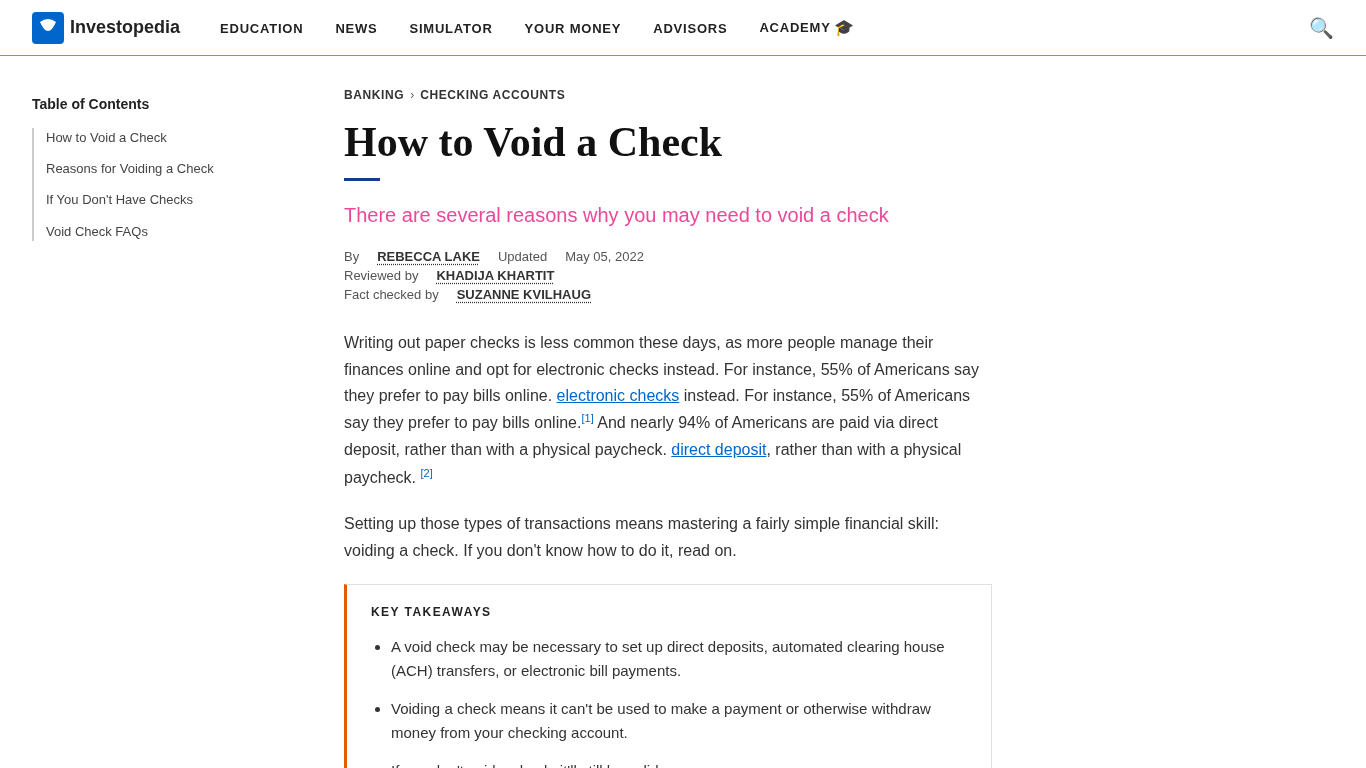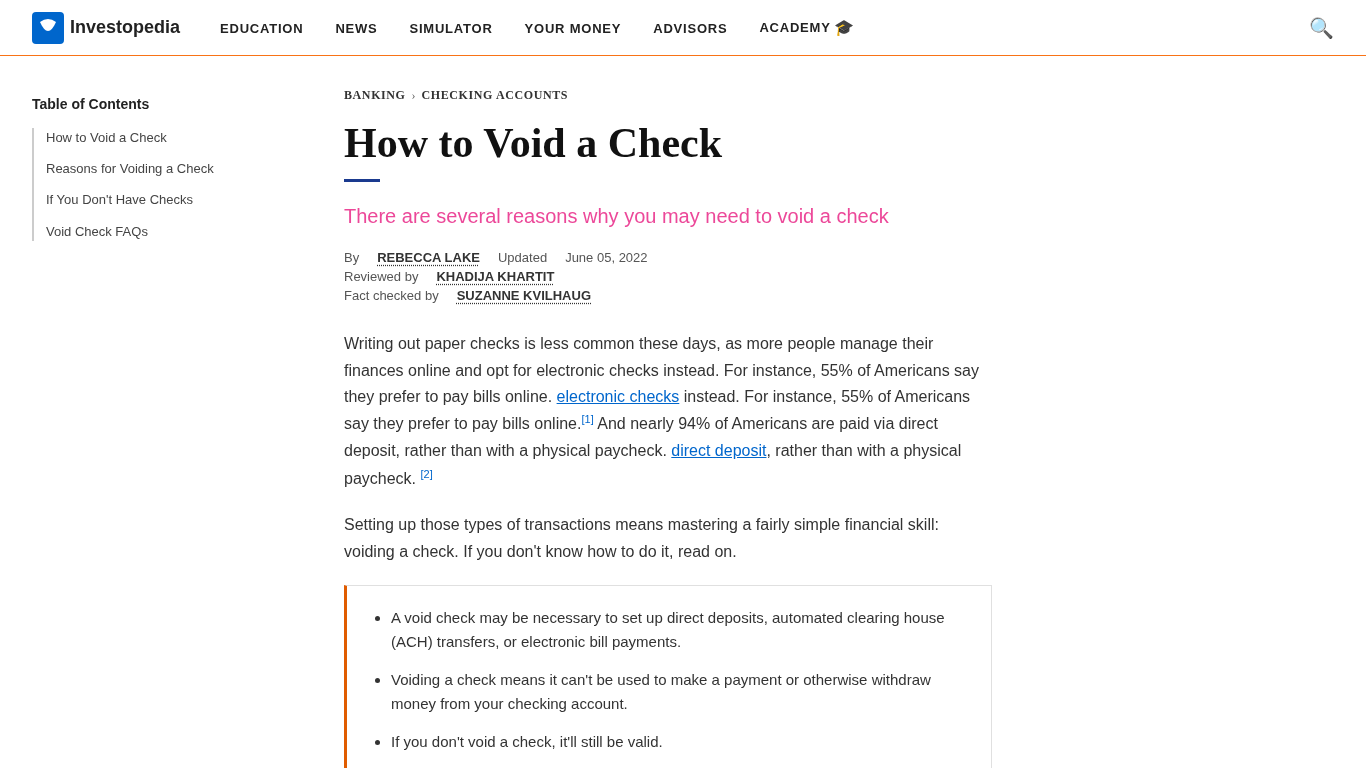--- a/index.html
+++ b/index.html
@@ -99,21 +99,21 @@
       flex: 1;
       padding: 32px 0 32px 32px;
       max-width: 680px;
     }
 
     
     .breadcrumb {
       display: flex;
       align-items: center;
       gap: 6px;
-      font-family: Liberation Serif, serif;
+      font-family: Liberation Sans, sans-serif;
       font-size: 12px;
       margin-bottom: 16px;
     }
     .breadcrumb a {
       text-decoration: none;
       color: #333;
       font-weight: 700;
       letter-spacing: 0.05em;
       text-transform: uppercase;
     }
@@ -286,21 +286,21 @@
 
     <h1 class="article-title">How to Void a Check</h1>
     <div class="title-underline"></div>
     <p class="article-subtitle">There are several reasons why you may need to void a check</p>
 
     <div class="meta-section">
       <div class="meta-row">
         <span class="meta-label">By</span>
         <span class="meta-author">REBECCA LAKE</span>
         <span class="meta-date">Updated</span>
-        <span class="meta-date">June 05, 2022</span>
+        <span class="meta-date">May 05, 2022</span>
       </div>
       <div class="meta-row">
         <span class="meta-label">Reviewed by</span>
         <span class="meta-author">KHADIJA KHARTIT</span>
       </div>
       <div class="meta-row">
         <span class="meta-label">Fact checked by</span>
         <span class="meta-author">SUZANNE KVILHAUG</span>
       </div>
     </div>
@@ -310,20 +310,21 @@
         <span>Writing out paper checks is less common these days, as more people manage their finances online and opt for electronic checks instead. For instance, 55% of Americans say they prefer to pay bills online.</span>
         <a href="#">electronic checks</a>
         instead. For instance, 55% of Americans say they prefer to pay bills online.<sup>[1]</sup>
         <span> And nearly 94% of Americans are paid via direct deposit, rather than with a physical paycheck.</span>
         <a href="#">direct deposit</a>, rather than with a physical paycheck. <sup>[2]</sup>
       </p>
       <p>Setting up those types of transactions means mastering a fairly simple financial skill: voiding a check. If you don't know how to do it, read on.</p>
     </div>
 
     <div class="takeaways-box">
+      <div class="takeaways-title">KEY TAKEAWAYS</div>
       <ul class="takeaways-list">
         <li>A void check may be necessary to set up direct deposits, automated clearing house (ACH) transfers, or electronic bill payments.</li>
         <li>Voiding a check means it can't be used to make a payment or otherwise withdraw money from your checking account.</li>
         <li>If you don't void a check, it'll still be valid.</li>
       </ul>
     </div>
 
   </main>
 </div>
 

